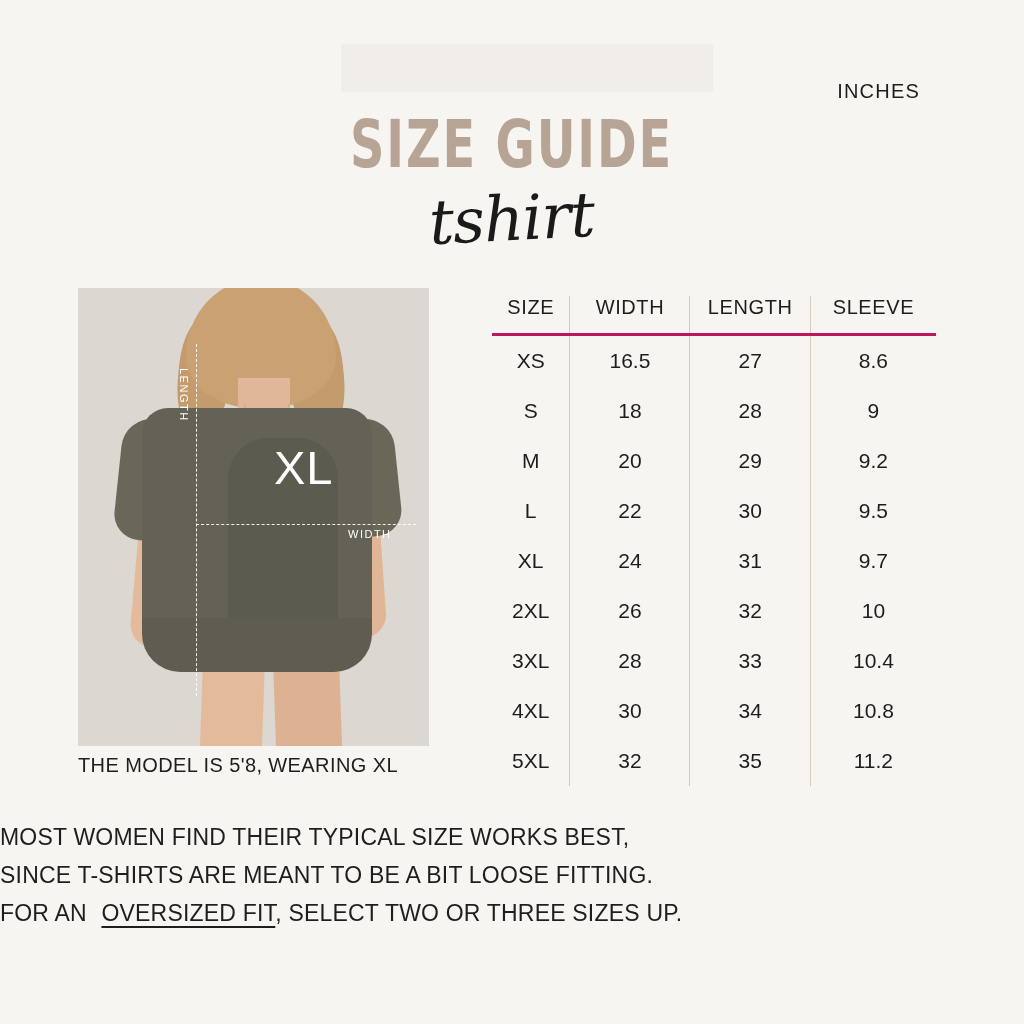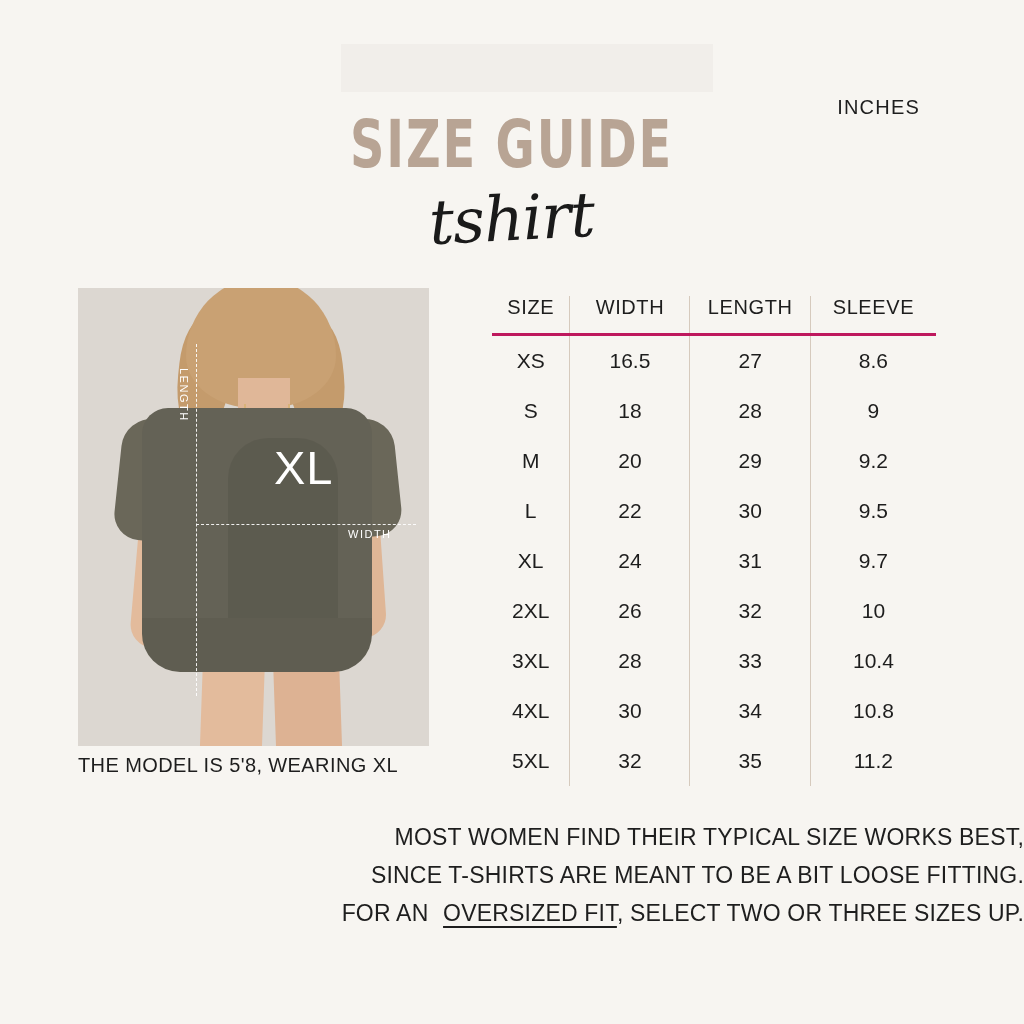--- a/index.html
+++ b/index.html
@@ -27,21 +27,21 @@
     left: 341px;
     top: 44px;
     width: 372px;
     height: 48px;
     background: #f1eeea;
   }
 
   .units {
     position: absolute;
     right: 104px;
-    top: 96px;
+    top: 80px;
     font-size: 20px;
     letter-spacing: 1.2px;
     color: #1e1e1e;
     font-family: "Liberation Sans", sans-serif;
   }
 
   
   .title-wrap {
     position: absolute;
     left: 0;
@@ -344,21 +344,21 @@
   .col-width { width: 120px; }
   .col-length { width: 120px; }
   .col-sleeve { width: 126px; margin-left: 12px; }
 
   
   .footer {
     position: absolute;
     left: 0;
     top: 818px;
     width: 1024px;
-    text-align: right;
+    text-align: left;
     font-size: 23px;
     line-height: 38px;
     letter-spacing: 0.2px;
     color: #1e1e1e;
   }
   .footer .u {
     text-decoration: underline;
     text-underline-offset: 5px;
     margin-left: 8px;
   }

